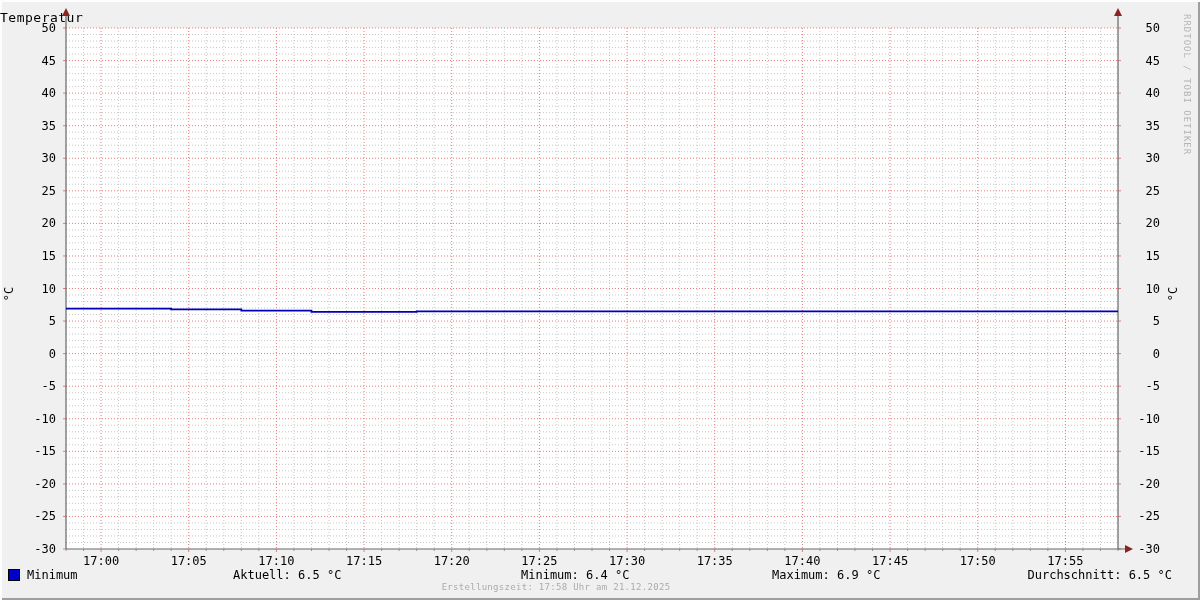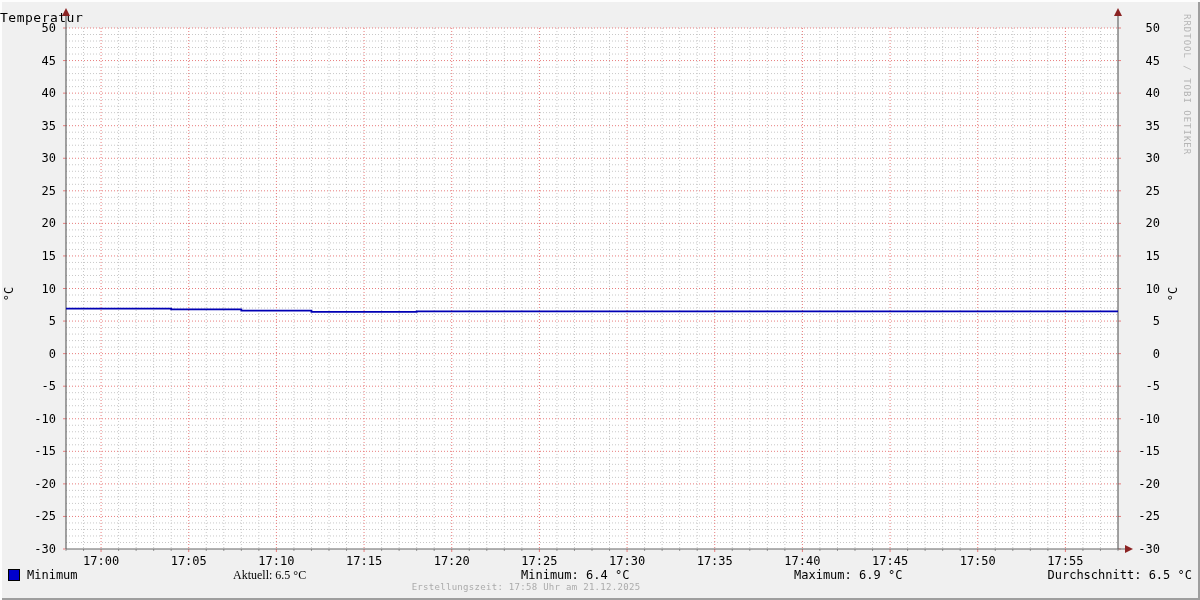--- a/index.html
+++ b/index.html
@@ -25,27 +25,27 @@
     writing-mode:vertical-rl;letter-spacing:1px;white-space:nowrap;
   }
   .legend-row{
     position:absolute;left:0;top:568px;width:1200px;height:14px;font-size:12px;
   }
   .legend-swatch{
     position:absolute;left:8px;top:1px;width:10px;height:10px;
     border:1px solid #000;background:#0000cc;
   }
   .legend-name{position:absolute;left:27px;top:0;}
-  .stat-aktuell{position:absolute;left:233px;top:0;font-family:Liberation Serif, serif;}
+  .stat-aktuell{position:absolute;left:233px;top:0;}
   .stat-minimum{position:absolute;left:505px;top:0;margin-left:16px;}
-  .stat-maximum{position:absolute;left:794px;top:0;}
-  .stat-durchschnitt{position:absolute;right:8px;top:0;}
+  .stat-maximum{position:absolute;left:772px;top:0;}
+  .stat-durchschnitt{position:absolute;right:28px;top:0;}
   .footer{
     position:absolute;left:0;top:582px;width:1052px;text-align:center;
-    font-size:9px;color:#ababab;letter-spacing:0.3px;
+    font-size:9px;color:#ababab;letter-spacing:0.3px;padding-left:30px;
   }
   text.tick{font-family:"DejaVu Sans Mono","Liberation Mono",monospace;font-size:12px;fill:#000;}
 </style>
 </head>
 <body>
 
 <div class="screen">
   <div class="chart-title">Temperatur</div>
 
   <svg class="plot" id="plot-svg" width="1200" height="600">

